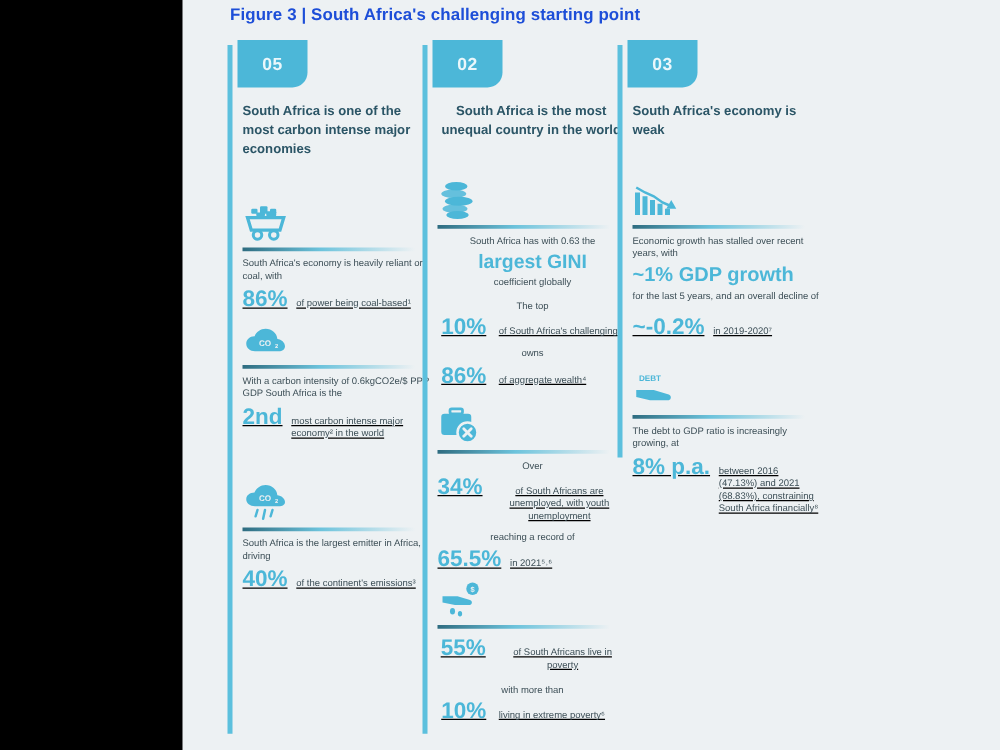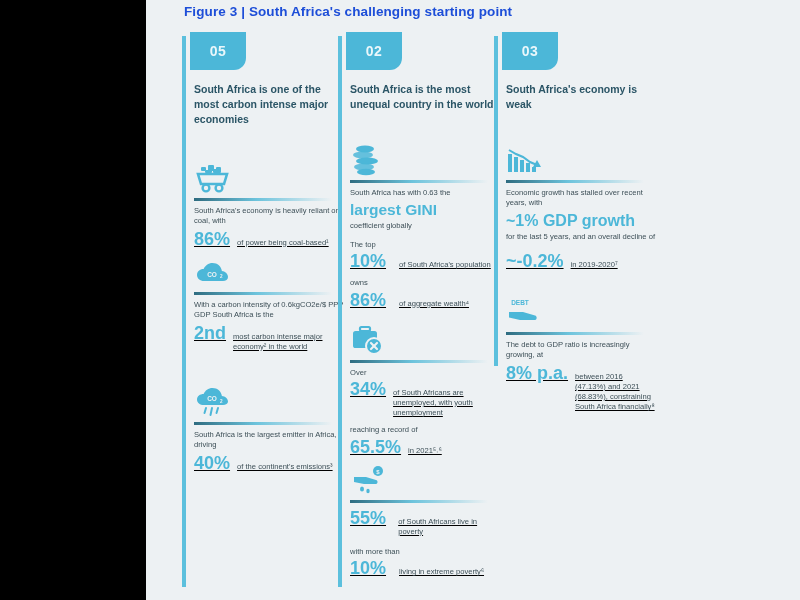--- a/index.html
+++ b/index.html
@@ -16,21 +16,21 @@
     font-size:13.5px;font-weight:bold;color:#1d4ed8;letter-spacing:.1px;
     white-space:nowrap;
   }
   .columns{
     position:absolute;left:0;top:32px;width:674px;height:568px;
   }
   .col{
     position:absolute;top:0;width:165px;height:555px;
   }
   .col-1{left:36px;}
-  .col-2{left:192px;}
+  .col-2{left:192px;text-align:center;}
   .col-3{left:348px;}
 
   .rule{
     position:absolute;left:0;top:4px;width:4px;height:551px;
     background:#5cc0dd;
   }
   .badge{
     position:absolute;left:8px;top:0;width:56px;height:38px;
     background:#4cb7d8;border-radius:0 0 12px 0;
     color:#eaf7fb;font-size:14px;font-weight:bold;
@@ -158,21 +158,21 @@
             </g>
           </svg>
         </div>
         <div class="divider"></div>
         <div class="lead">South Africa has with 0.63 the</div>
         <div class="hero">largest GINI</div>
         <div class="tiny" style="margin-bottom:9px">coefficient globally</div>
         <div class="tiny">The top</div>
         <div class="statline">
           <div class="bignum" style="width:42px">10%</div>
-          <div class="statdesc">of South Africa's population</div>
+          <div class="statdesc">of South Africa's challenging</div>
         </div>
         <div class="tiny" style="margin-top:6px">owns</div>
         <div class="statline">
           <div class="bignum" style="width:42px">86%</div>
           <div class="statdesc">of aggregate wealth⁴</div>
         </div>
       </div>
 
       <div class="block" style="top:290px">
         <div class="icon-wrap">

